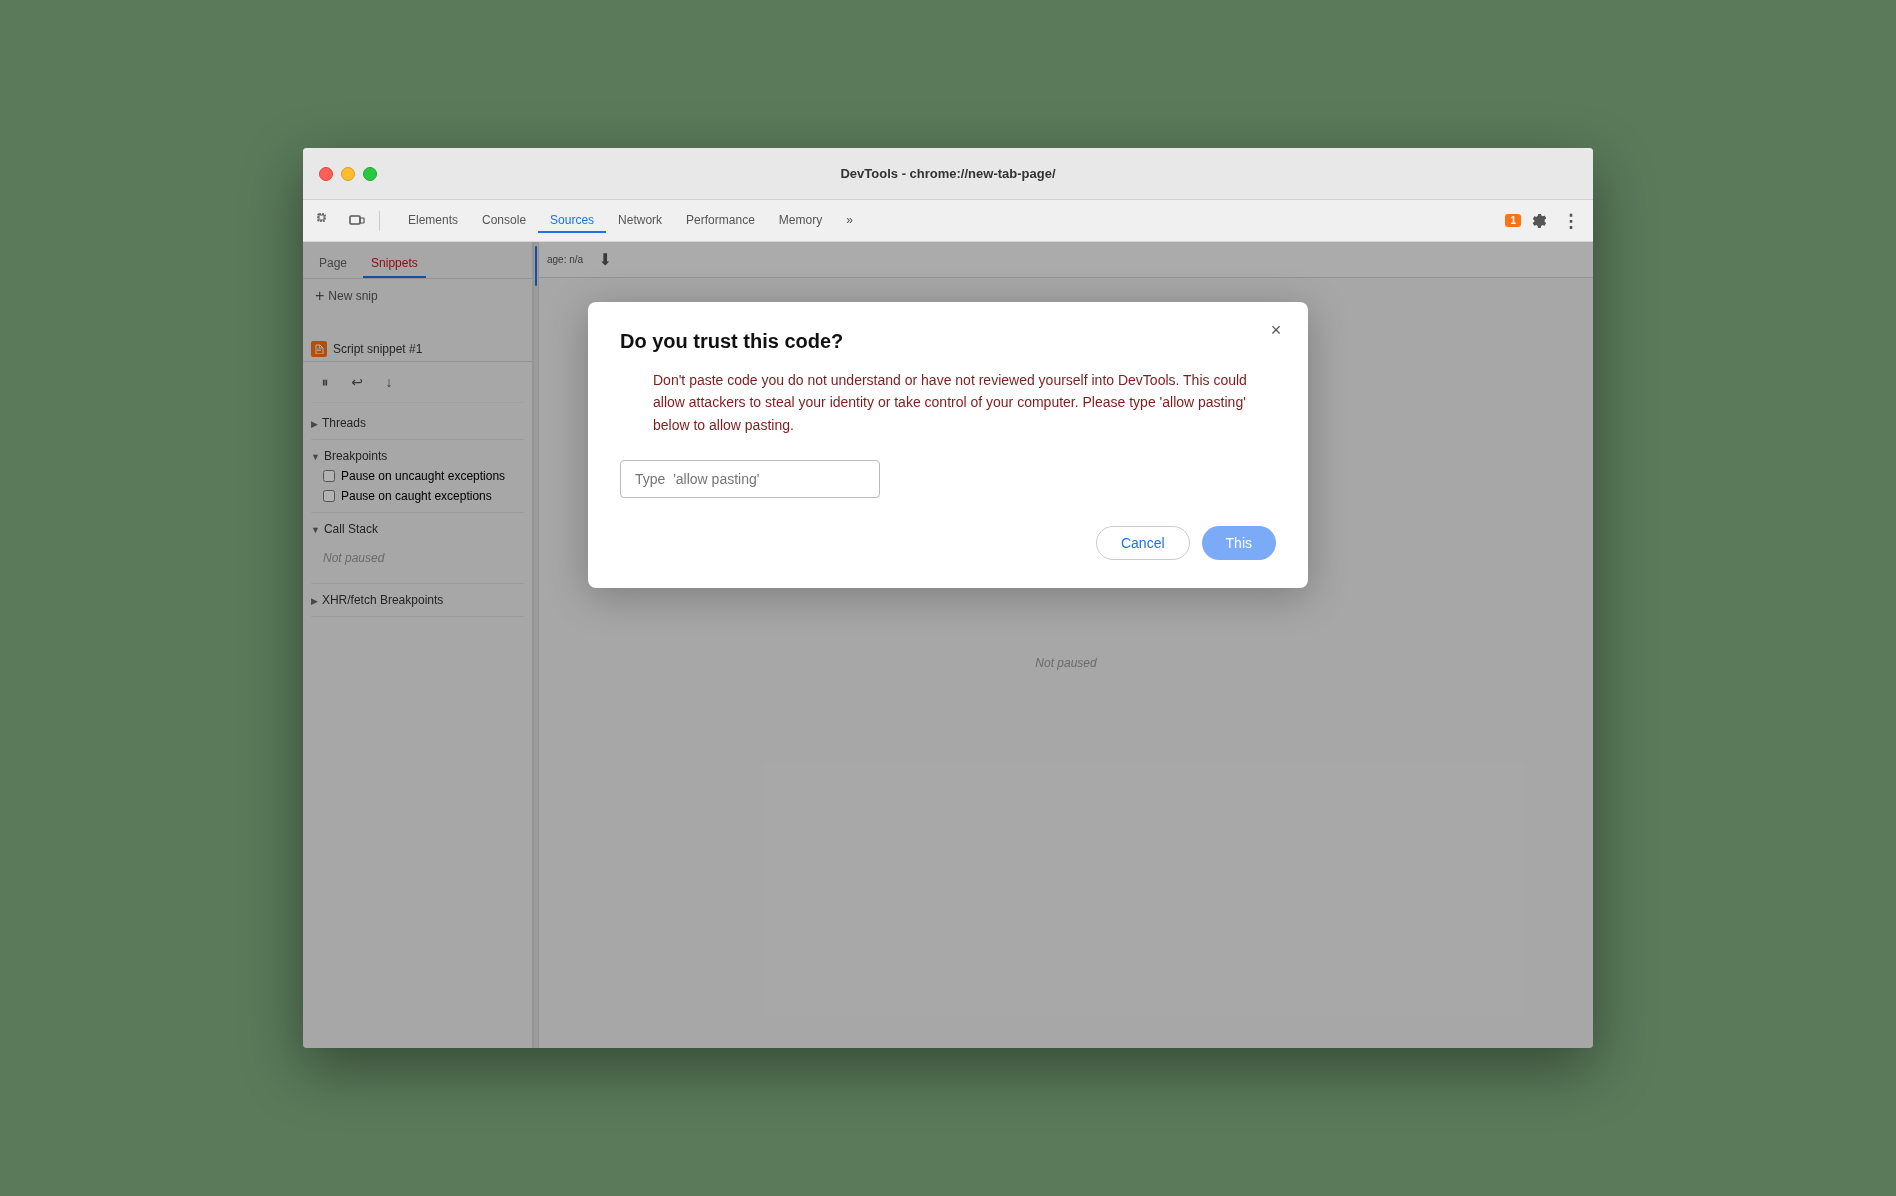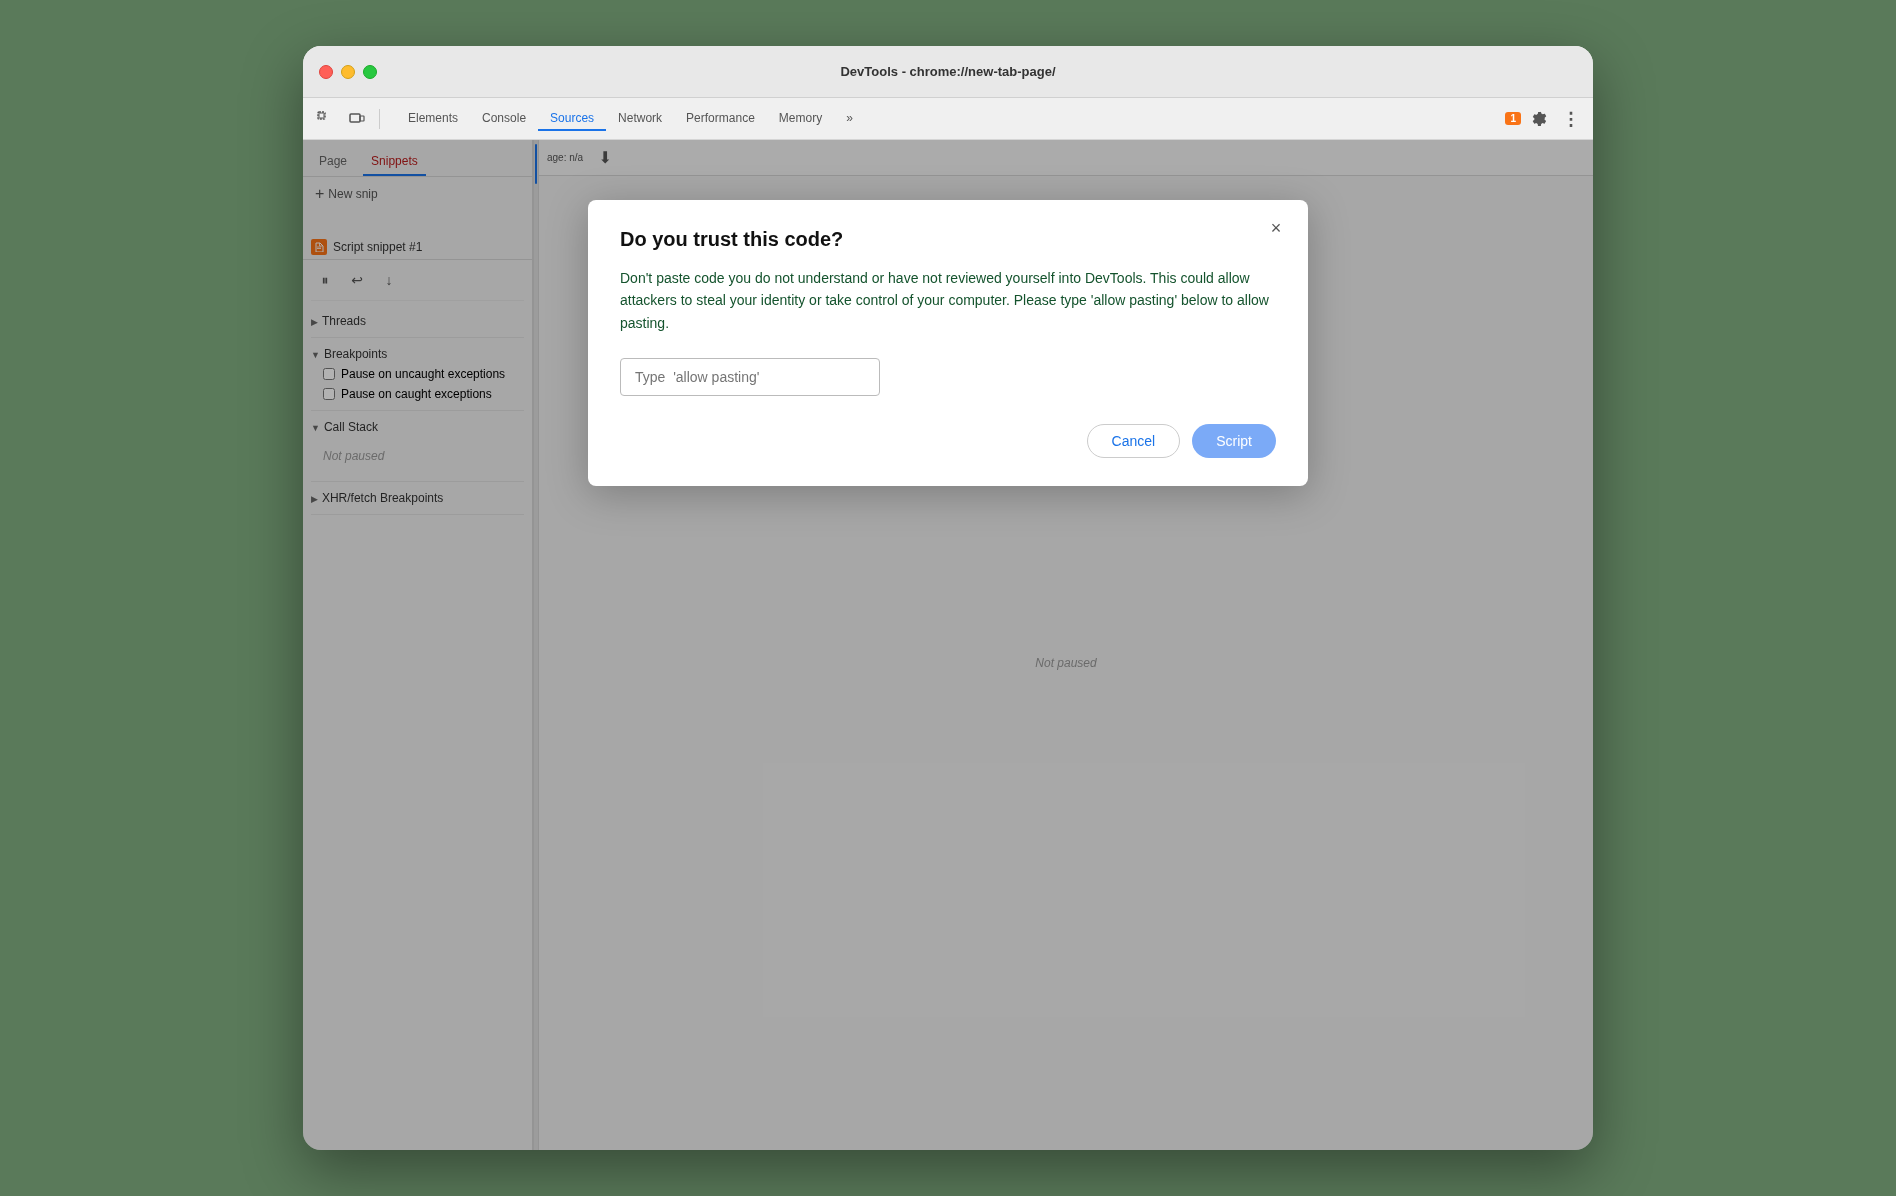--- a/index.html
+++ b/index.html
@@ -8,23 +8,23 @@
       display: flex;
       align-items: center;
       justify-content: center;
       width: 1896px;
       height: 1196px;
       font-family: -apple-system, BlinkMacSystemFont, 'Segoe UI', sans-serif;
     }
 
     .window {
       width: 1290px;
-      height: 1104px;
+      height: 900px;
       background: #f0f0f0;
-      border-radius: 18px;
+      border-radius: 4px;
       box-shadow: 0 20px 60px rgba(0,0,0,0.4);
       overflow: hidden;
       display: flex;
       flex-direction: column;
     }
 
     
     .titlebar {
       background: #e8e8e8;
       height: 52px;
@@ -262,22 +262,23 @@
     }
     .modal-title {
       font-size: 20px;
       font-weight: 700;
       color: #111;
       margin-bottom: 16px;
     }
     .modal-body {
       font-size: 14px;
       line-height: 1.6;
-      color: #14532d;
+      color: #7f1d1d;
       margin-bottom: 24px;
+      margin-left: 33px;
     }
     .modal-input {
       width: 260px;
       padding: 10px 14px;
       border: 1px solid #bbb;
       border-radius: 4px;
       font-size: 14px;
       color: #999;
       outline: none;
       margin-bottom: 28px;
@@ -465,18 +466,18 @@
     <div class="modal-overlay">
       <div class="modal">
         <div class="modal-close">
           <span>×</span>
         </div>
         <div class="modal-title">Do you trust this code?</div>
         <div class="modal-body">Don't paste code you do not understand or have not reviewed yourself into DevTools. This could allow attackers to steal your identity or take control of your computer. Please type 'allow pasting' below to allow pasting.</div>
         <input class="modal-input" type="text" placeholder="Type  'allow pasting'" style="">
         <div class="modal-actions">
           <button class="btn-cancel">Cancel</button>
-          <button class="btn-allow">Script</button>
+          <button class="btn-allow">This</button>
         </div>
       </div>
     </div>
   </div>
 </div>
 
 </body></html>

